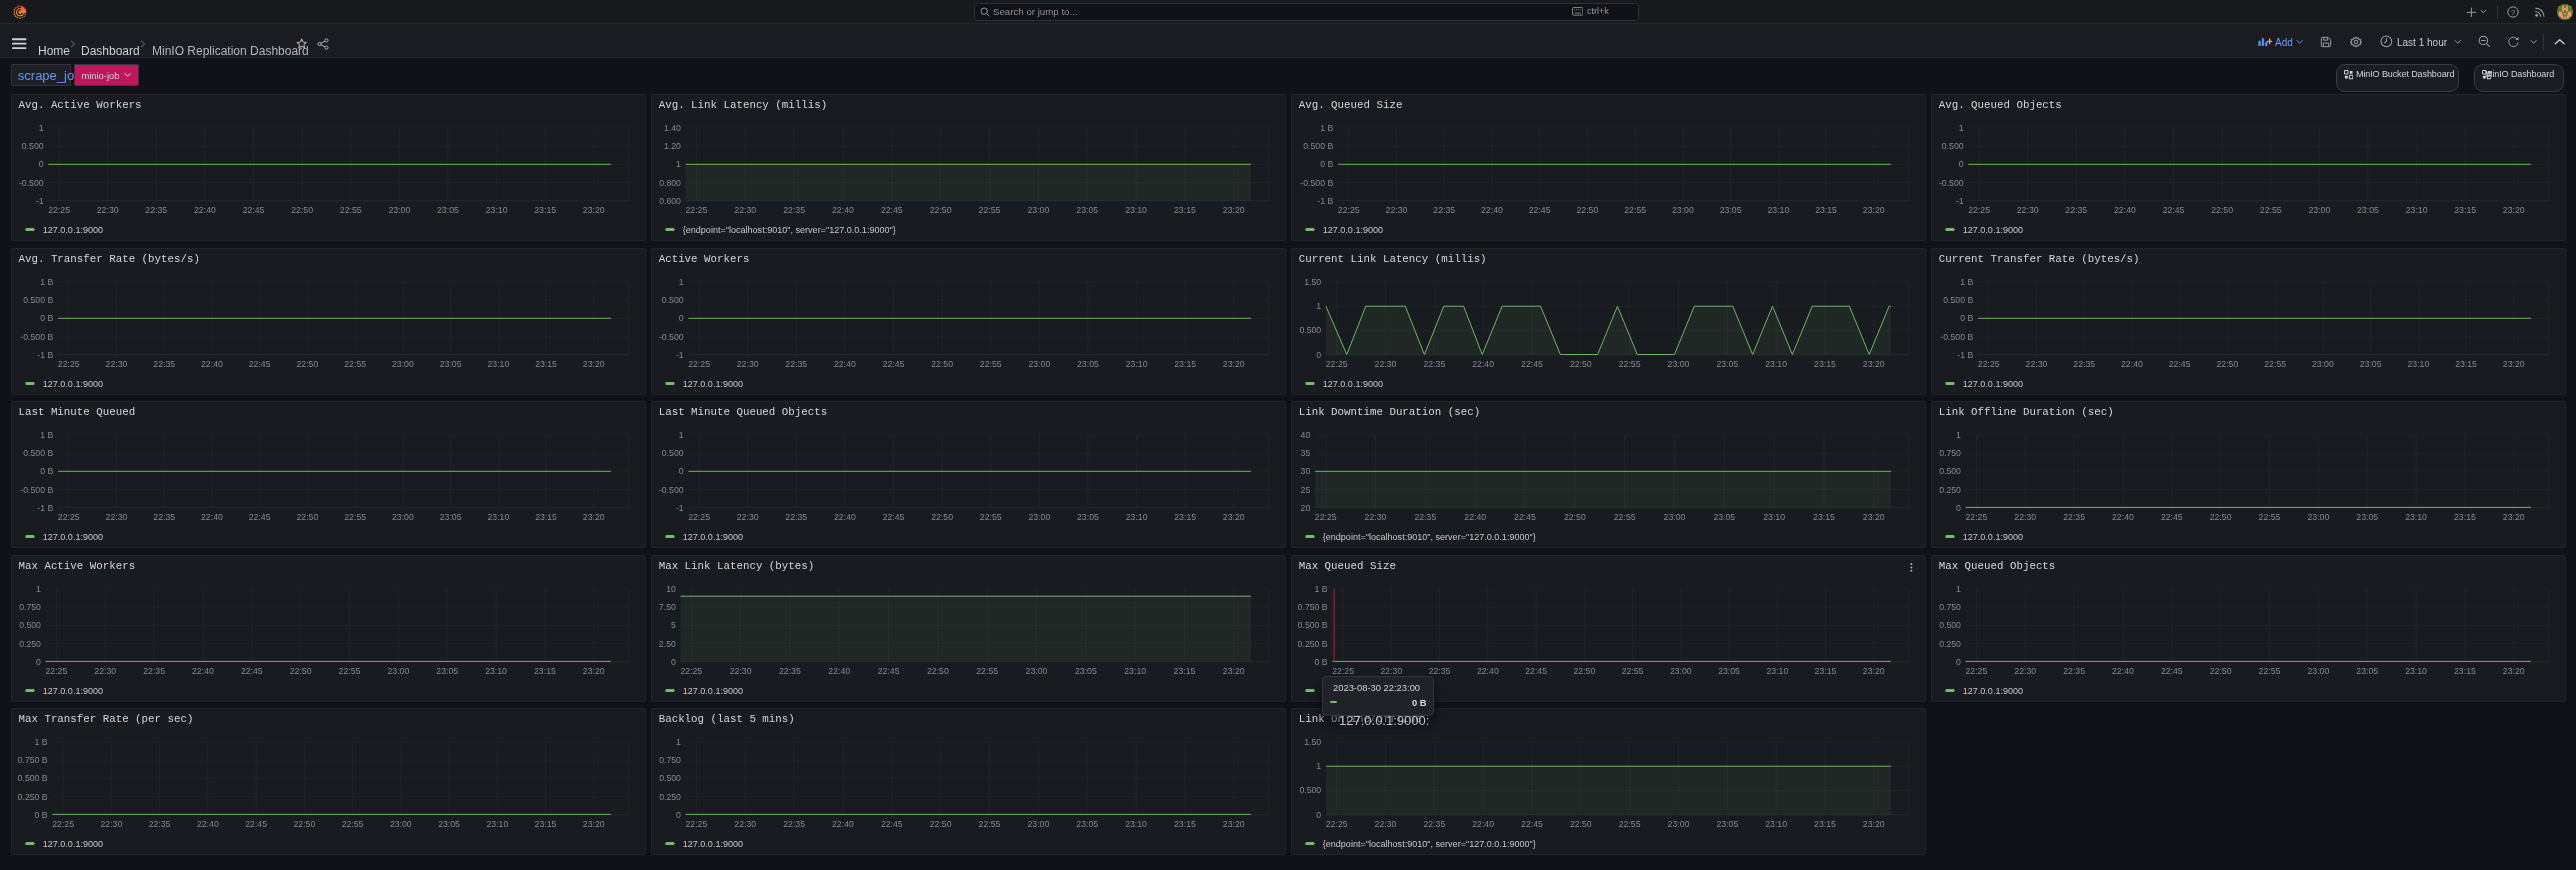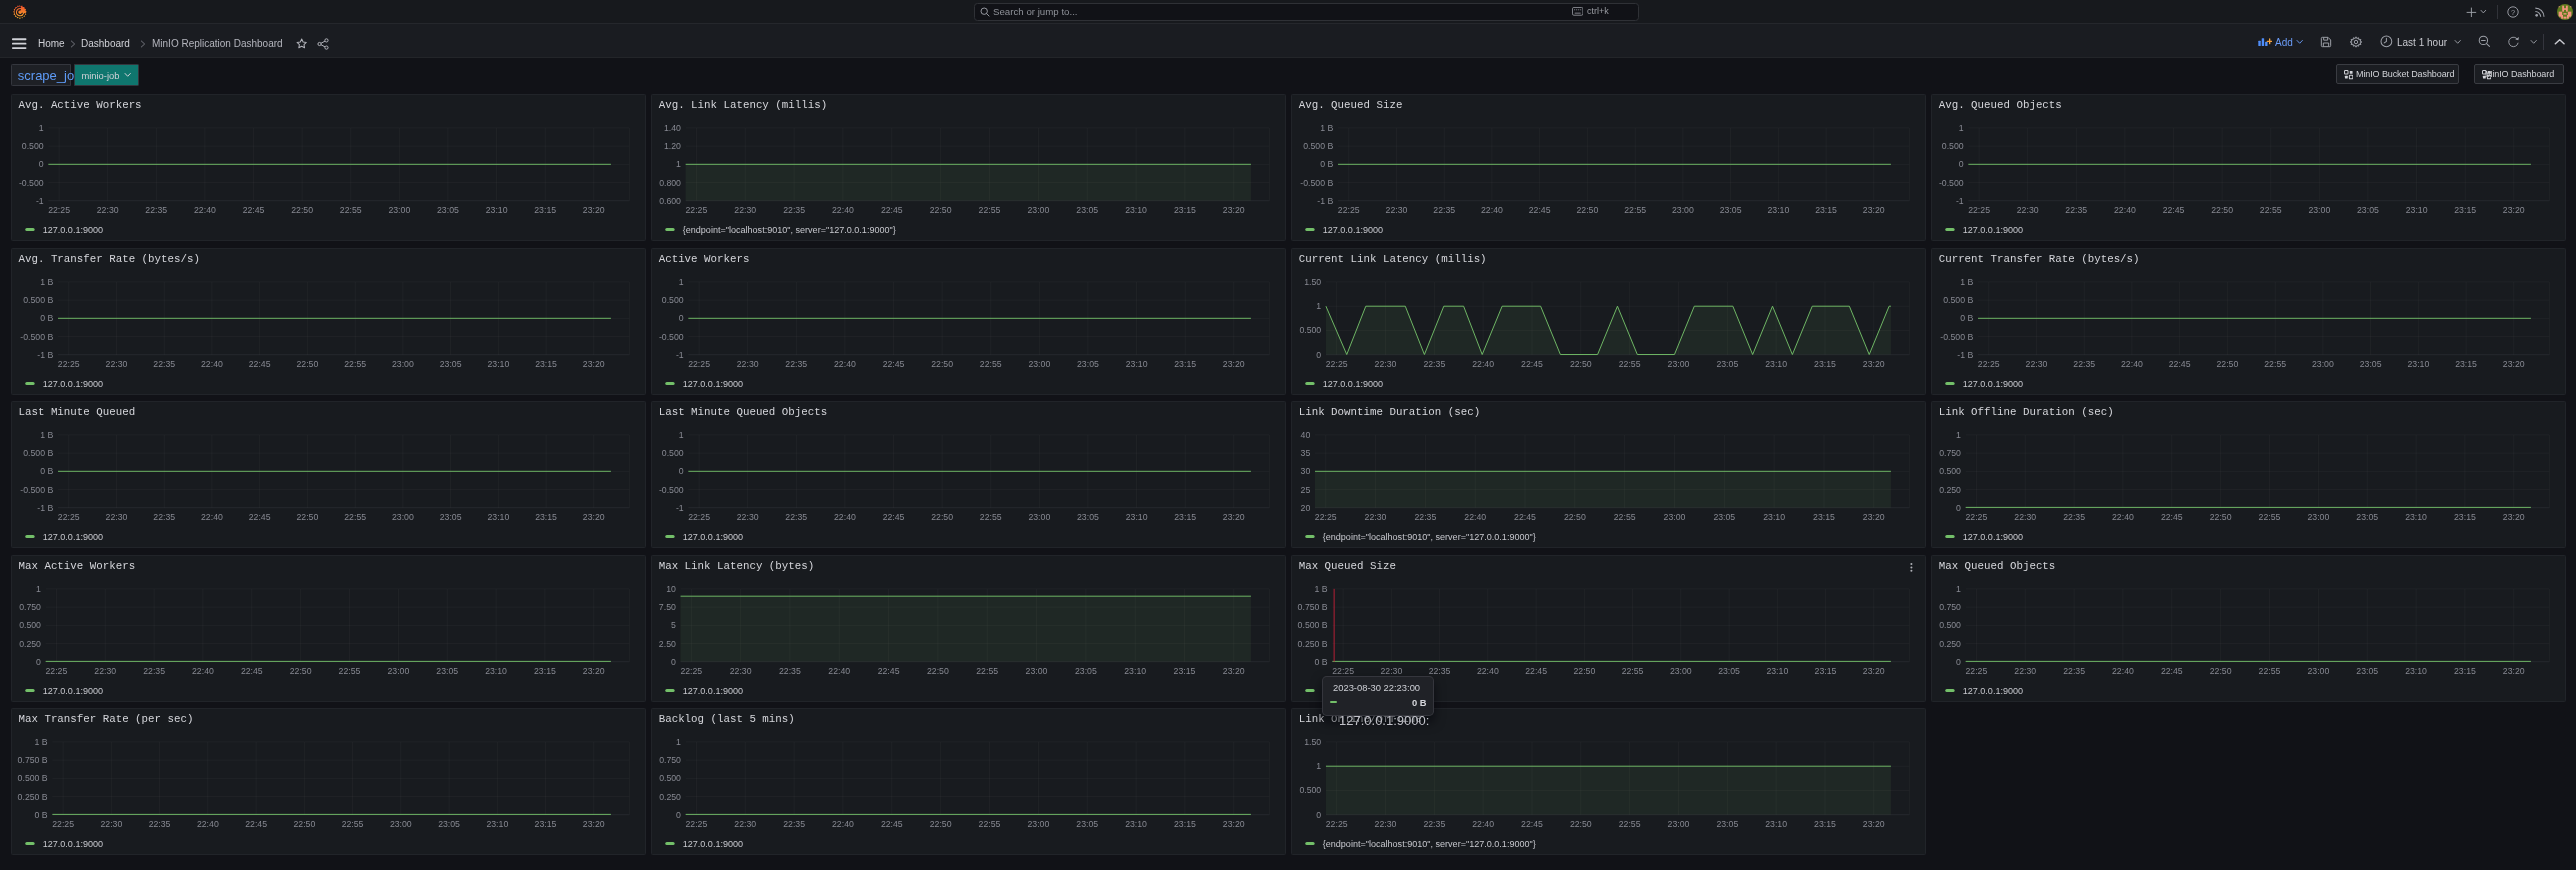--- a/index.html
+++ b/index.html
@@ -5,30 +5,30 @@
 html,body { width:2576px; height:870px; background:#111217; overflow:hidden;
   font-family:"Liberation Sans", sans-serif; -webkit-font-smoothing:antialiased; }
 #bar1 { position:absolute; left:0; top:0; width:100%; height:24px; background:#17191d; border-bottom:0.7px solid #25272c; }
 #bar2 { position:absolute; left:0; top:24px; width:100%; height:34px; background:#1a1c21; border-bottom:0.7px solid #232529; }
 #searchbox { position:absolute; left:974px; top:2.7px; width:665px; height:18px; background:#111217;
   border:0.7px solid #2f3136; border-radius:3.4px; }
 .panel { position:absolute; width:635px; height:147px; background:#181b1f;
   border:0.7px solid #212429; border-radius:1.3px; }
 .ptitle { position:absolute; left:6.7px; top:3.4px; font-size:10.8px; font-weight:500; color:#d5d6db;
   line-height:15px; white-space:nowrap;font-family:Liberation Mono, monospace; }
-.crumb { position:absolute; top:38px; font-size:10px; color:#d0d1d7; white-space:nowrap; }
+.crumb { position:absolute; top:44px; font-size:12px; color:#d0d1d7; white-space:nowrap; }
 .toptxt { position:absolute; font-size:10px; white-space:nowrap; }
 #tooltip { position:absolute; left:1322px; top:676px; width:112px; height:40px; background:#202227;
   border:0.7px solid rgba(204,204,220,0.12); border-radius:4.7px; box-shadow:0 5.4px 10.8px rgba(1,4,9,0.6); z-index:50; }
 #filter_label { position:absolute; left:10.8px; top:64px; width:60px; height:22px; background:#1e2025;
   border:0.7px solid #34363d; border-radius:1.3px 0 0 1.3px; color:#5e9bf7; font-size:13px; line-height:21px; padding-left:6px; }
-#filter_val { position:absolute; left:74px; top:64px; width:65px; height:22px; background:#0f766e;
+#filter_val { position:absolute; left:74px; top:64px; width:65px; height:22px; background:#be185d;
   border:0.7px solid #34363d; border-radius:0 1.3px 1.3px 0; color:#d0d1d6; font-size:9.4px; line-height:21px; padding-left:6.4px; }
-.dashbtn { position:absolute; top:64px; height:20px; background:#1b1d22; border:0.7px solid #3a3c42;
-  border-radius:2px; color:#d2d3d8; font-size:9px; letter-spacing:-0.1px; font-weight:500; line-height:19px; white-space:nowrap; overflow:hidden; }
+.dashbtn { position:absolute; top:64px; height:28px; background:#1b1d22; border:0.7px solid #3a3c42;
+  border-radius:9px; color:#d2d3d8; font-size:9px; letter-spacing:-0.1px; font-weight:500; line-height:19px; white-space:nowrap; overflow:hidden; }
 </style></head>
 <body>
 <div id="bar1"></div>
 <div id="bar2"></div>
 
 <svg width="15" height="17" viewBox="0 0 22 25" style="position:absolute;left:12.4px;top:4.4px">
 <defs>
       <linearGradient id="glg" x1="0" y1="0" x2="0" y2="1">
 <stop offset="0" stop-color="#EC4A2C"></stop>
         <stop offset="1" stop-color="#FBB32A"></stop>

